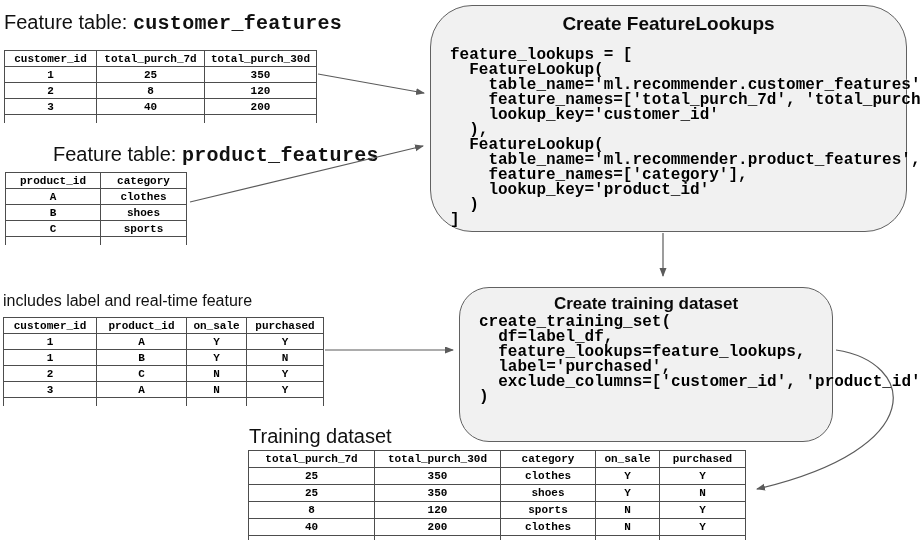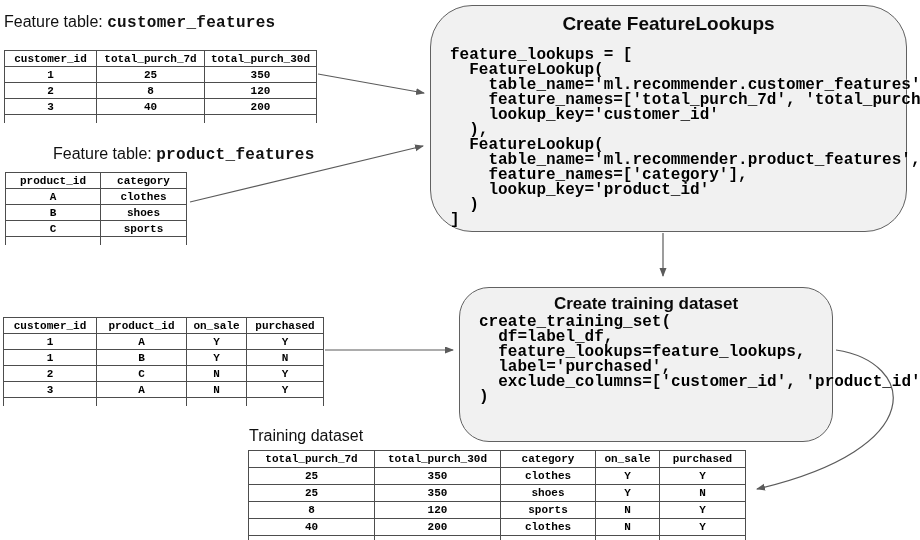--- a/index.html
+++ b/index.html
@@ -14,21 +14,21 @@
   #canvas{
     position:relative;
     width:920px;height:540px;
     background:#ffffff;
     overflow:hidden;
     font-family:"Liberation Sans",sans-serif;
     color:var(--text-color);
   }
   .abs{position:absolute;}
   
-  .tbl-title{font-size:16px;line-height:20px;color:#111;white-space:nowrap;}
+  .tbl-title{font-size:20px;line-height:20px;color:#111;white-space:nowrap;}
   .tbl-title .code-name{font-family:"Liberation Mono",monospace;font-weight:bold;letter-spacing:.3px;}
   .tbl-subtitle{font-size:16px;line-height:20px;color:#111;white-space:nowrap;}
   
   .tbl-wrap{overflow:hidden;}
   table.data{border-collapse:collapse;table-layout:fixed;}
   table.data td{
     border:1px solid var(--table-border);
     font-family:"Liberation Mono",monospace;
     font-weight:bold;
     font-size:11px;
@@ -138,20 +138,21 @@
         <td>sports</td>
       </tr>
       <tr class="stub">
             <td></td>
             <td></td>
           </tr>
     </tbody>
       </table>
   </div>
 
+  <div class="abs tbl-subtitle" style="left:3px;top:291px;">includes label and real-time feature</div>
   <div class="abs tbl-wrap" style="left:3px;top:317px;width:322px;height:89px;">
     <table class="data">
       <colgroup>
           <col style="width:93px">
           <col style="width:90px">
           <col style="width:60px">
           <col style="width:77px">
         </colgroup>
       <tbody>
           <tr>

